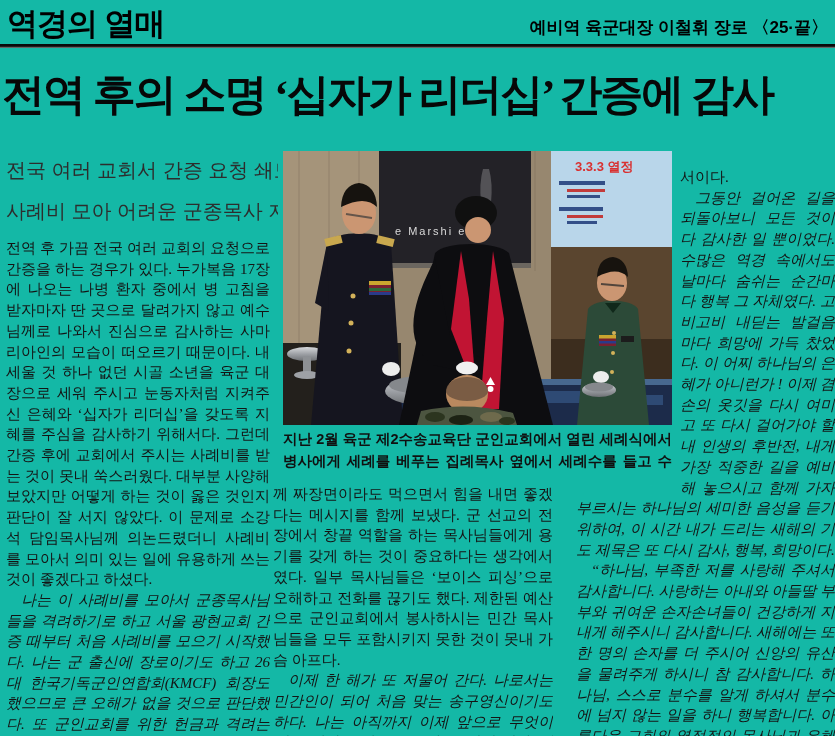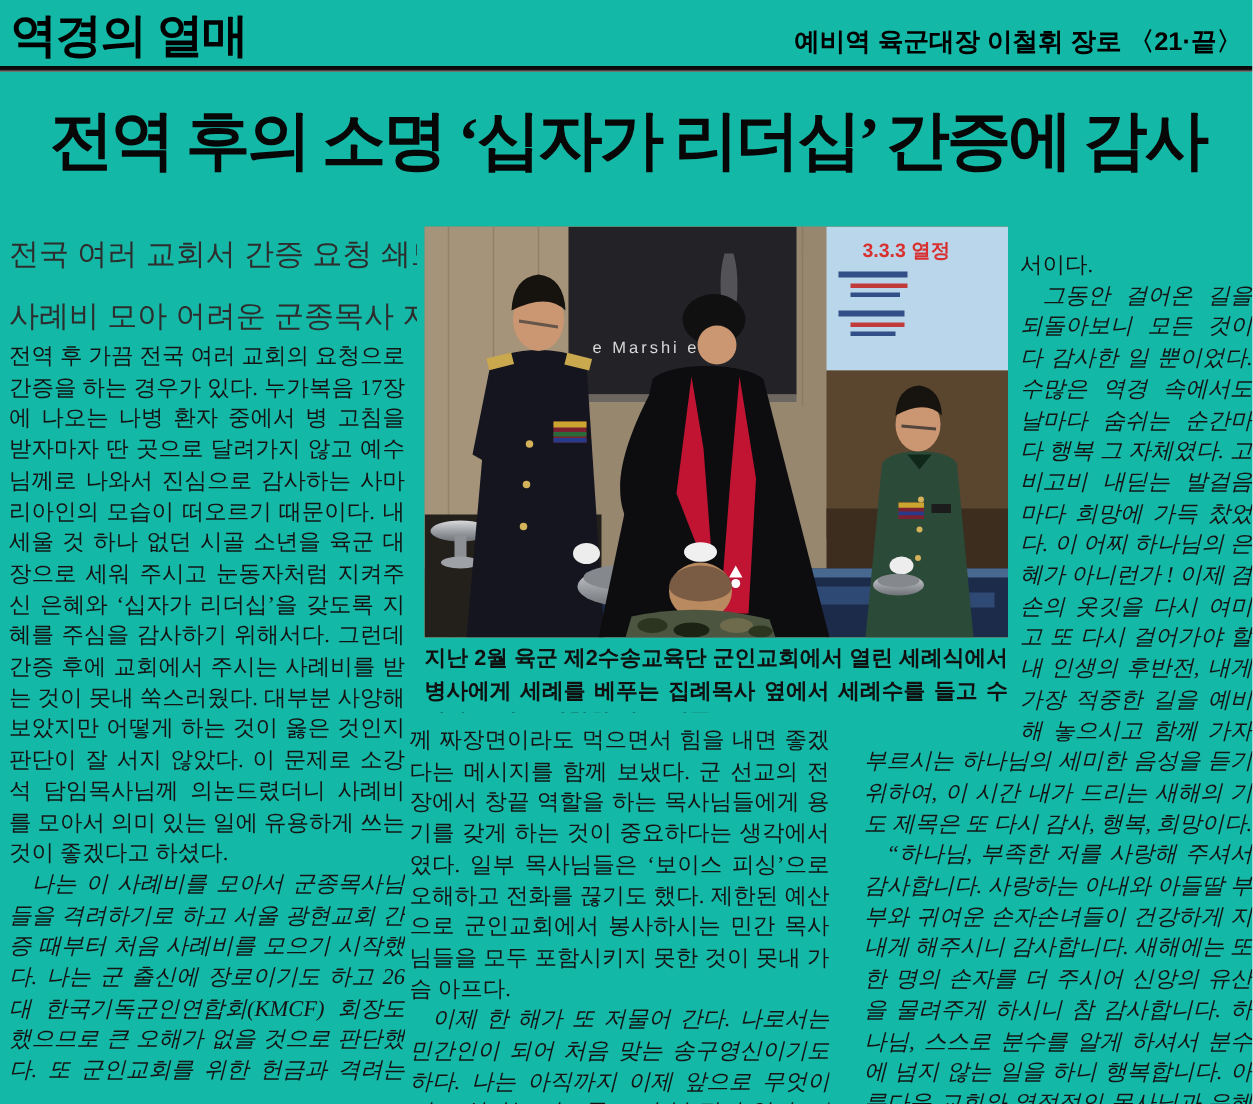--- a/index.html
+++ b/index.html
@@ -21,36 +21,36 @@
     font-size:17px; font-weight:700; color:#000; white-space:nowrap;
   }
   .header-rule {
     position:absolute; left:0; top:44px; width:835px; height:4px;
     background:linear-gradient(#0a0a0a 55%, #8a8a8a);
   }
   
   .headline {
     position:absolute; left:2px; top:68px; width:833px; height:58px;
     font-size:43px; line-height:54px; font-weight:900; color:#070707;
-    letter-spacing:-2px; white-space:nowrap; overflow:hidden;text-align:center;
+    letter-spacing:-2px; white-space:nowrap; overflow:hidden;
   }
   .subheads {
     position:absolute; left:6px; top:150px; width:272px;
     font-family:"Liberation Sans", sans-serif;
     font-size:20px; line-height:41px; color:#2d2d2d; letter-spacing:0px;
     white-space:nowrap; overflow:hidden;
   }
   
   .body-col {
     position:absolute; font-size:15px; line-height:20.7px;
     text-align:justify; word-break:break-all; color:#141414; overflow:hidden;
   }
   .body-col p { margin:0; }
   .body-col p.indent { text-indent:15px;font-style:italic; }
-  .col1 { left:6px;   top:228px; width:264px; height:493px; }
+  .col1 { left:6px;   top:238px; width:264px; height:493px; }
   .col2 { left:273px; top:484px; width:280px; height:252px; }
   .col3 { left:576px; top:167px; width:259px; height:585px; }
   .photo-spacer { float:left; width:104px; height:331px; }
   
   .photo {
     position:absolute; left:283px; top:151px; width:389px; height:274px;
     overflow:hidden; background:#97876f;
   }
   .photo svg { display:block; }
   .caption {
@@ -59,21 +59,21 @@
     font-size:14.5px; font-weight:700; line-height:21.5px; color:#101010;
     text-align:justify; word-break:break-all; overflow:hidden;
   }
 </style>
 </head>
 <body>
 
 <div id="page">
 
   <div class="kicker">역경의 열매</div>
-  <div class="byline">예비역 육군대장 이철휘 장로 〈21·끝〉</div>
+  <div class="byline">예비역 육군대장 이철휘 장로 〈25·끝〉</div>
   <div class="header-rule"></div>
 
   <div class="headline">전역 후의 소명 ‘십자가 리더십’ 간증에 감사</div>
 
   <div class="subheads">
     <div>전국 여러 교회서 간증 요청 쇄도</div>
     <div>사례비 모아 어려운 군종목사 지원</div>
   </div>
 
   <div class="body-col col1">

